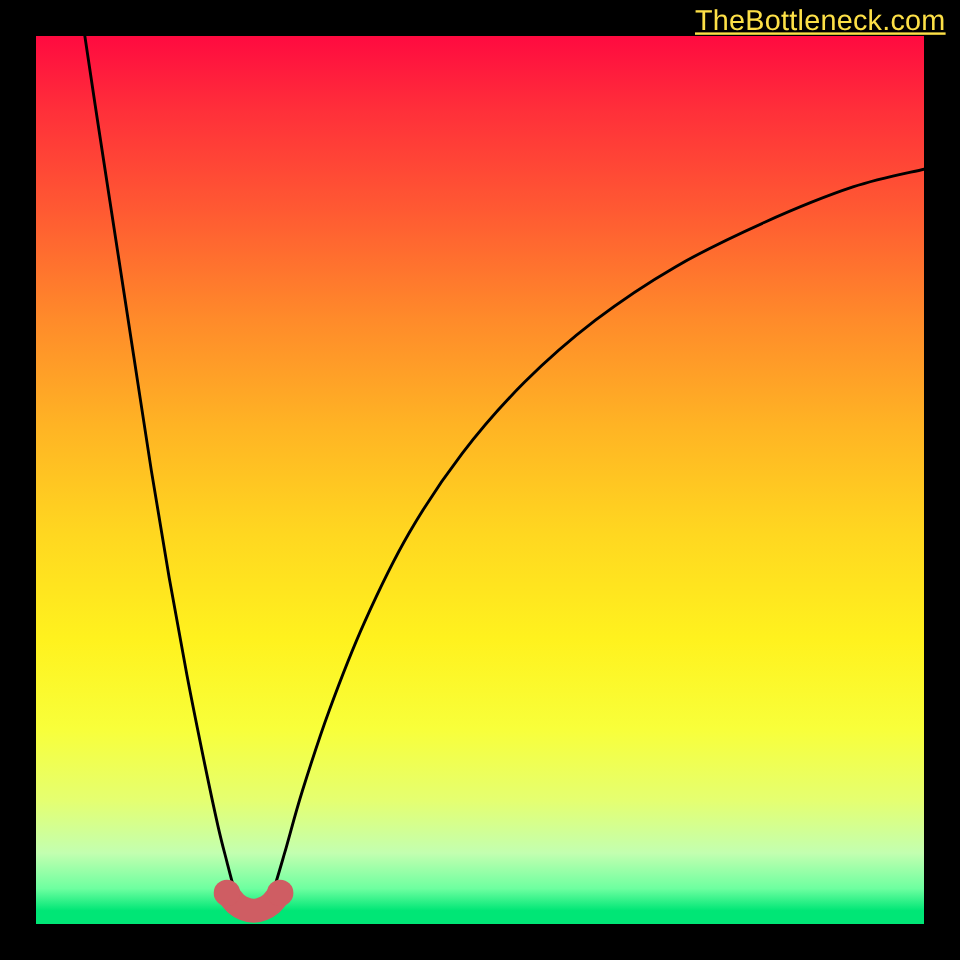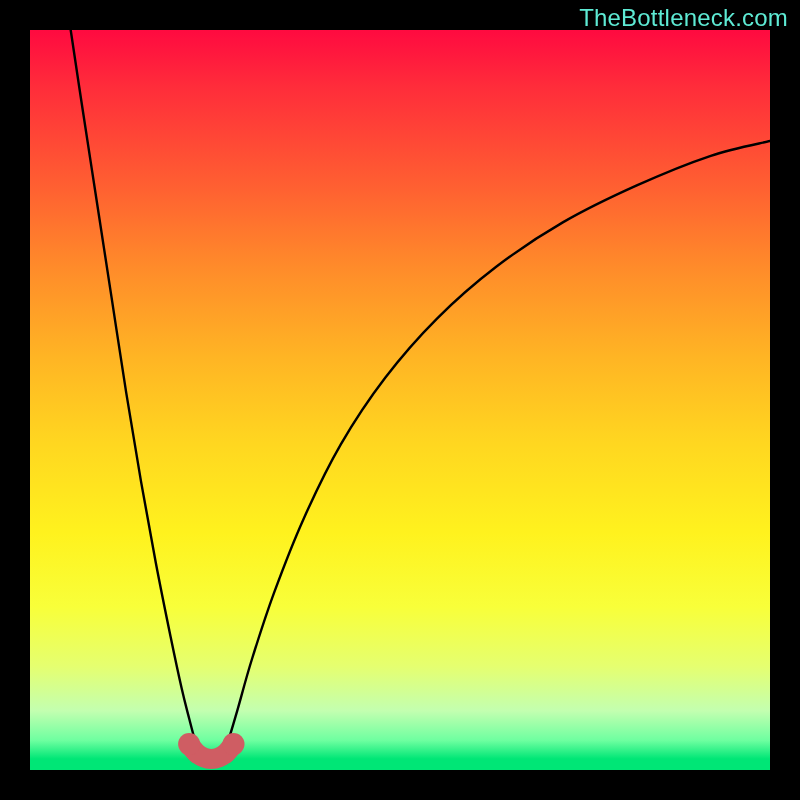--- a/index.html
+++ b/index.html
@@ -53,25 +53,26 @@
     position: absolute;
     left: 0;
     top: 0;
     width: 740px;
     height: 740px;
   }
   .watermark {
     position: absolute;
     top: 4px;
     right: 12px;
-    color: #5eead4;
+    color: #fde047;
     font-size: 24px;
     letter-spacing: 0.2px;
     font-weight: 400;
     user-select: none;
+    text-decoration: underline;
   }
 </style>
 </head>
 <body>
 
 <div class="frame">
 
   <div class="watermark">TheBottleneck.com</div>
 
   <div class="plot-area">

